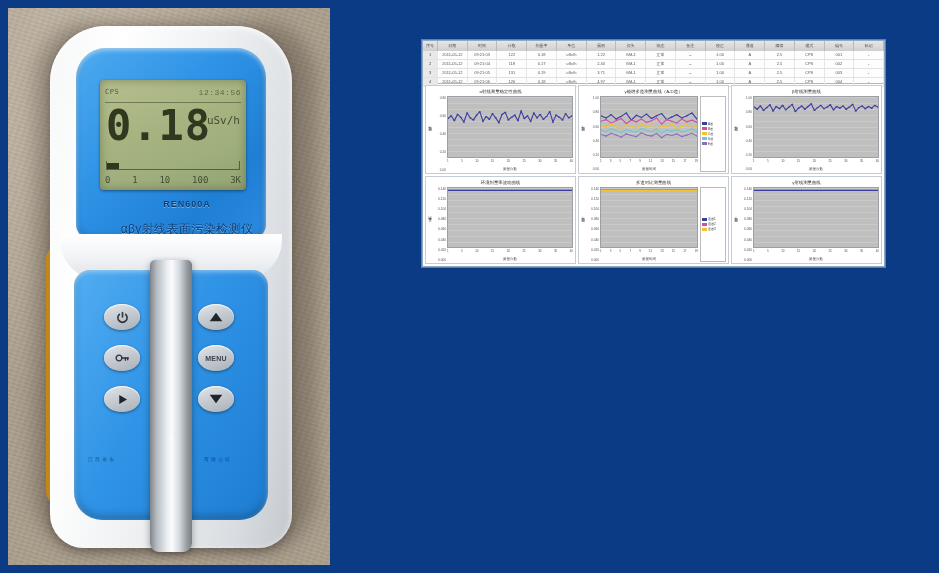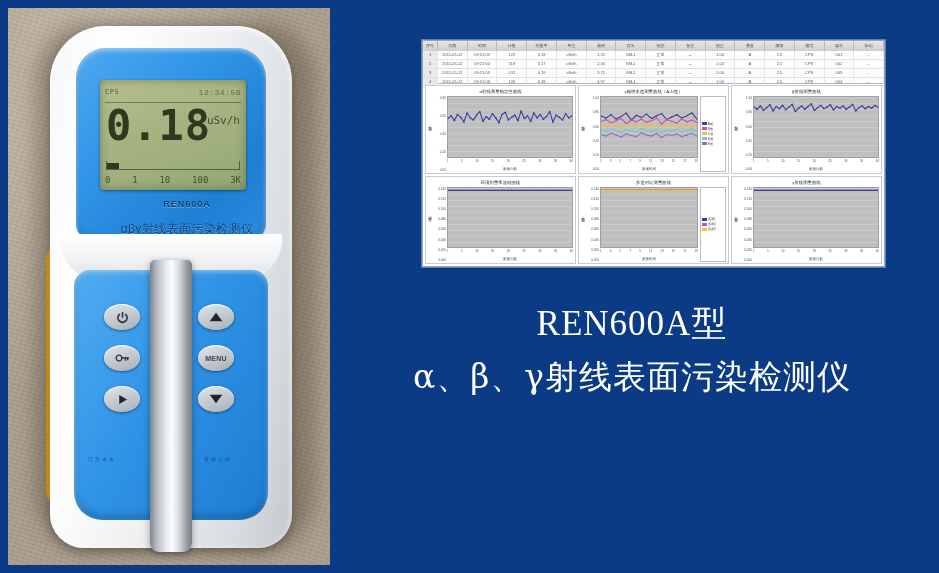--- a/index.html
+++ b/index.html
@@ -970,18 +970,14 @@
                 <span>35</span>
                 <span>40</span>
               </div>
               <div class="ch-xlabel">测量次数</div>
             </div>
           </div>
         </div>
       </div>
   </div>
 
-  <div class="headline">
-    <div class="h-model">REN600A型</div>
-    <div class="h-sub">α、β、γ射线表面污染检测仪</div>
-  </div>
 
 </div>
 
 </body></html>

